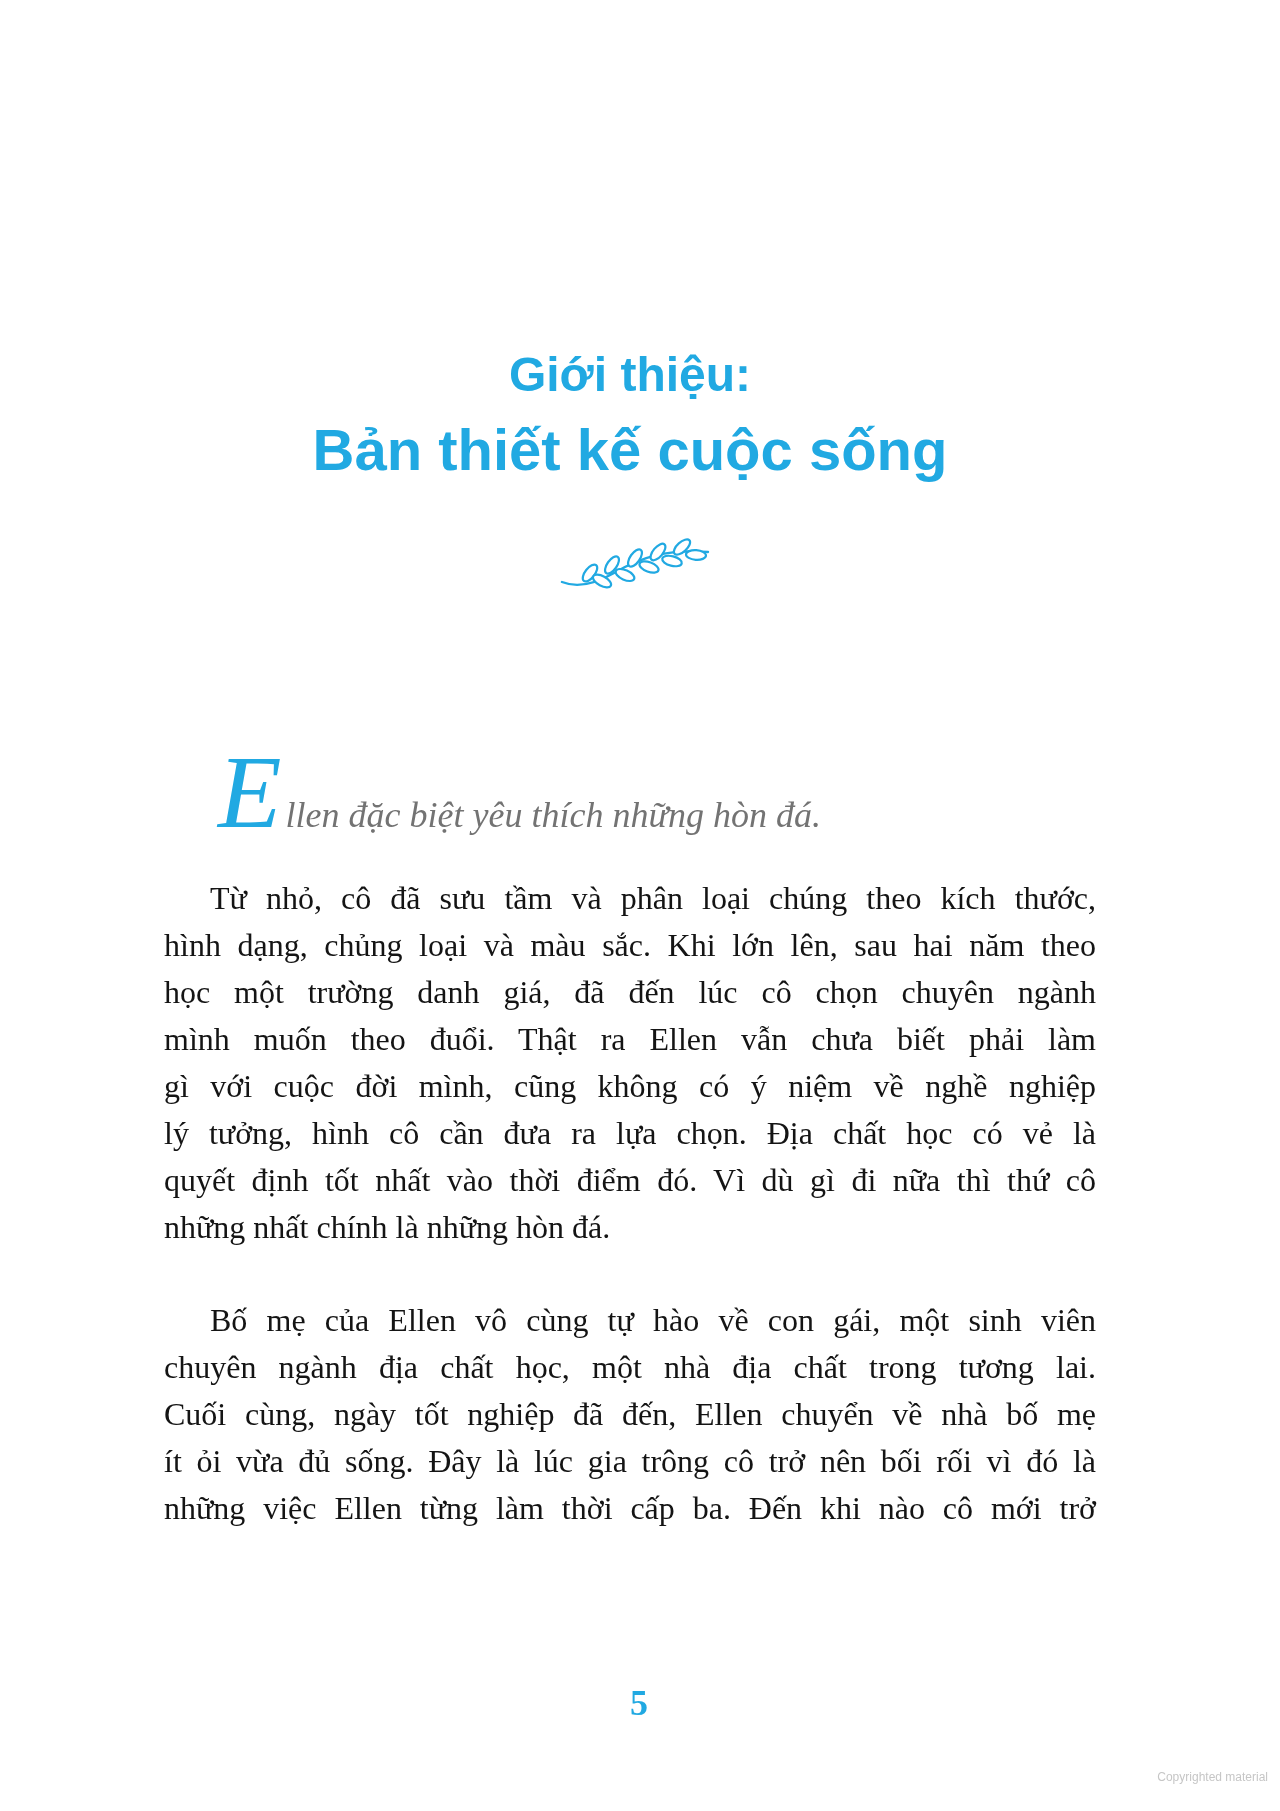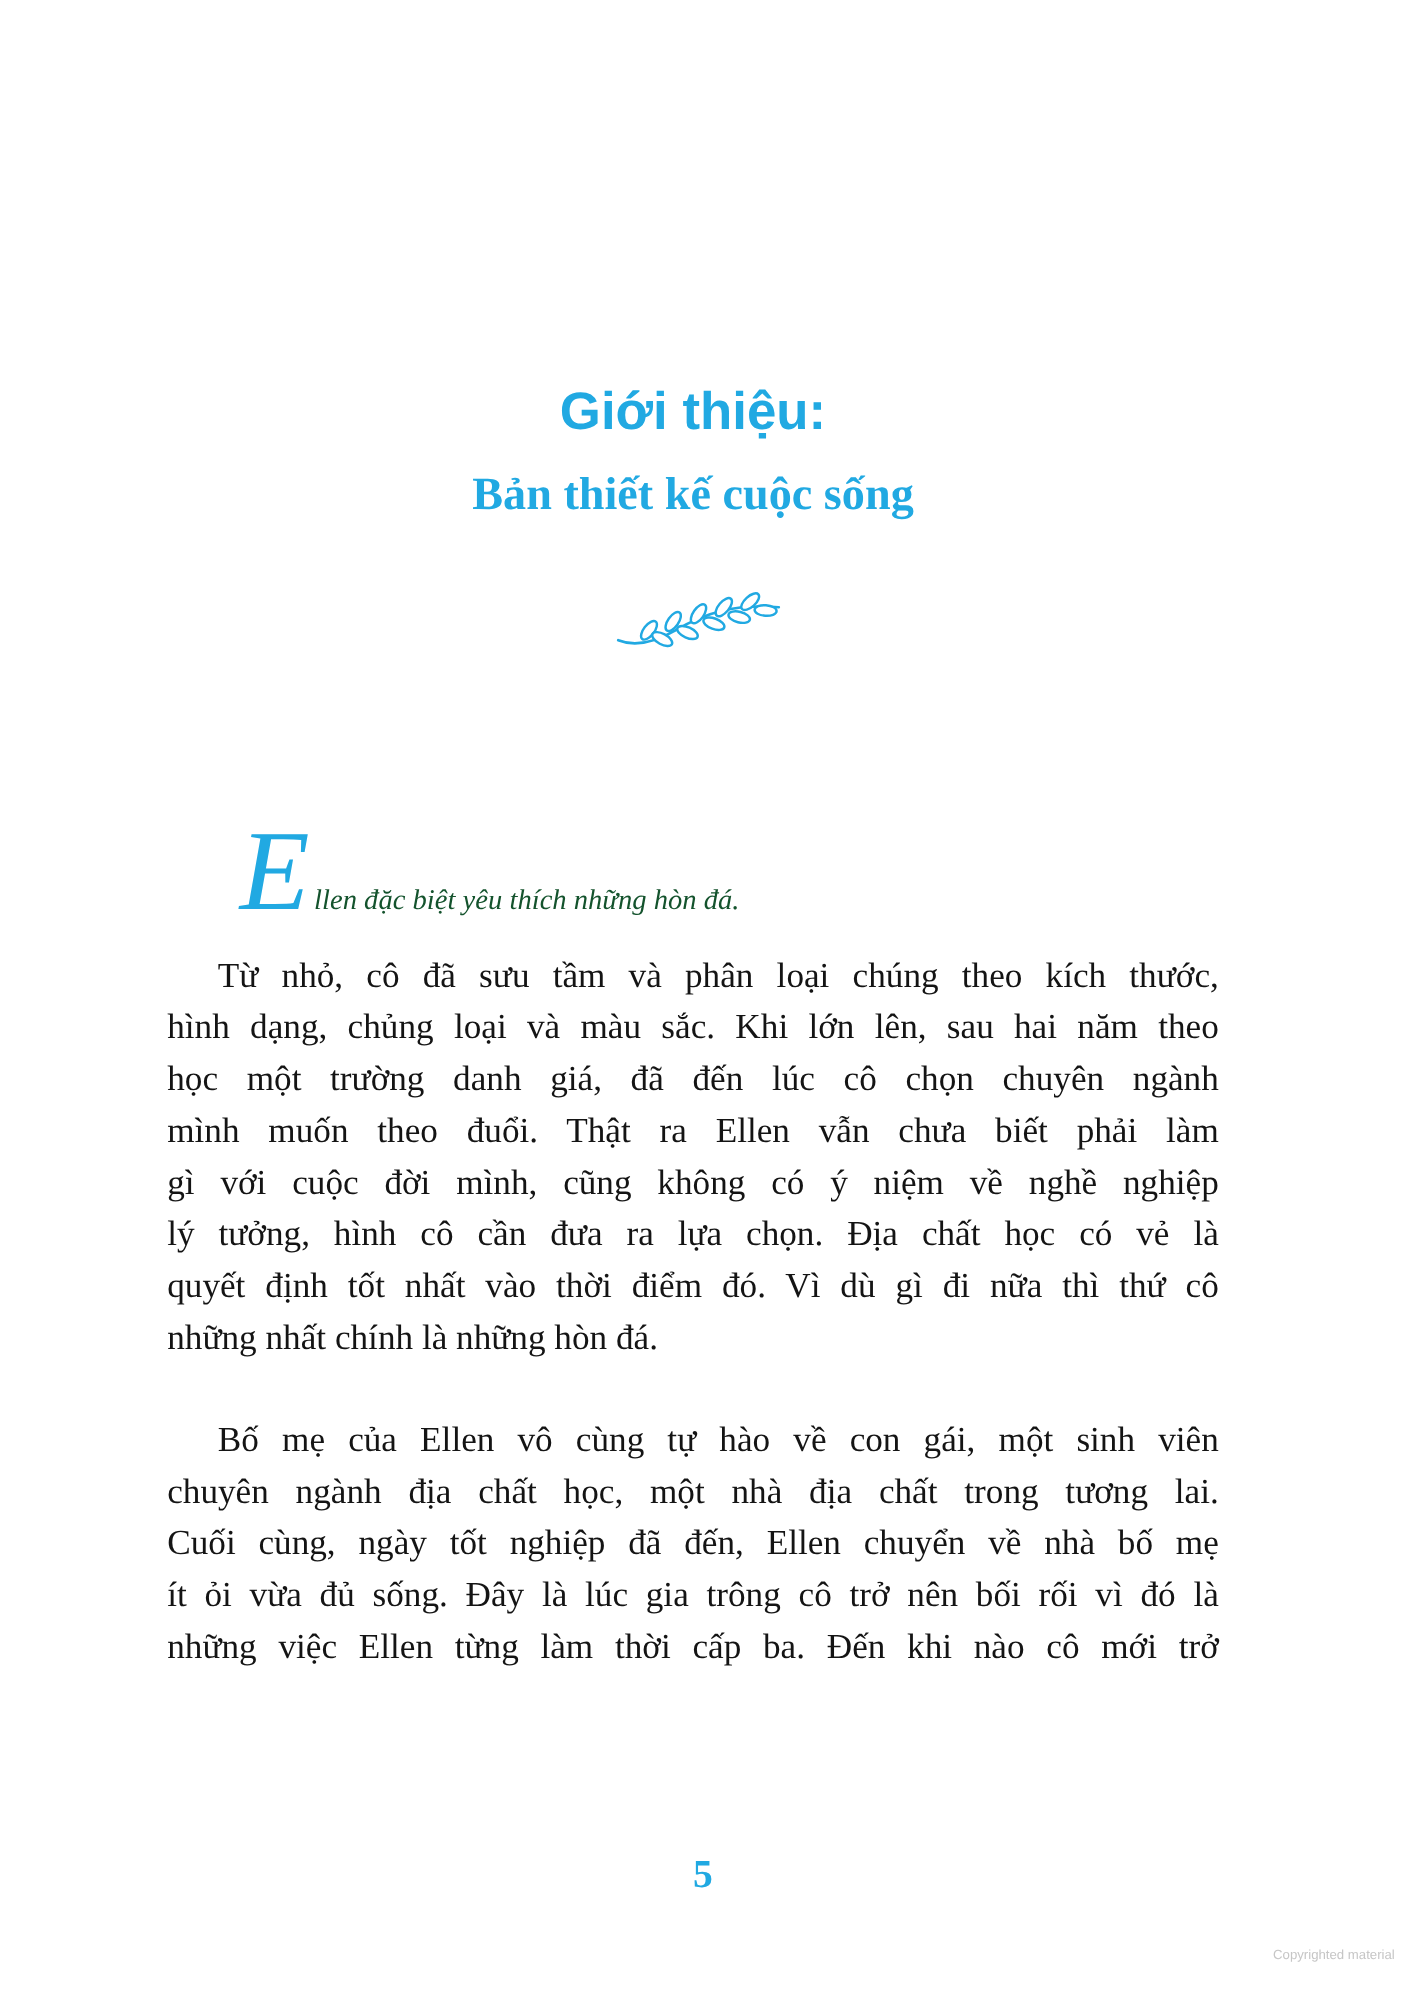--- a/index.html
+++ b/index.html
@@ -17,21 +17,21 @@
     position:absolute;
     top:342px;
     left:0;
     width:1260px;
     text-align:center;
     color:#21a9e2;
     font-family:"Liberation Sans", sans-serif;
     font-weight:bold;
   }
   .title-line1{font-size:48px;line-height:66px;letter-spacing:0px;}
-  .title-line2{font-size:42px;line-height:84px;font-family:Liberation Serif, serif;}
+  .title-line2{font-size:58px;line-height:84px;}
   
   .ornament-wrap{
     position:absolute;
     top:536px;
     left:0;
     width:1270px;
     text-align:center;
   }
   .ornament-wrap svg{display:inline-block;}
   
@@ -47,26 +47,26 @@
     white-space:nowrap;
   }
   .dropcap{
     font-size:104px;
     line-height:104px;
     font-style:italic;
     color:#21a9e2;
     font-family:"Liberation Serif", serif;
   }
   .intro-text{
-    font-size:26px;
+    font-size:36px;
     font-style:italic;
-    color:#14532d;
+    color:#737373;
     padding-left:4px;
   }
-  .para{margin:0;padding:0;}
+  .para{margin:12px;padding:0;}
   .para + .para{margin-top:46px;}
   .tline{
     font-size:32px;
     line-height:47px;
     color:#141414;
   }
   .jline{
     text-align:justify;
     text-align-last:justify;
   }

